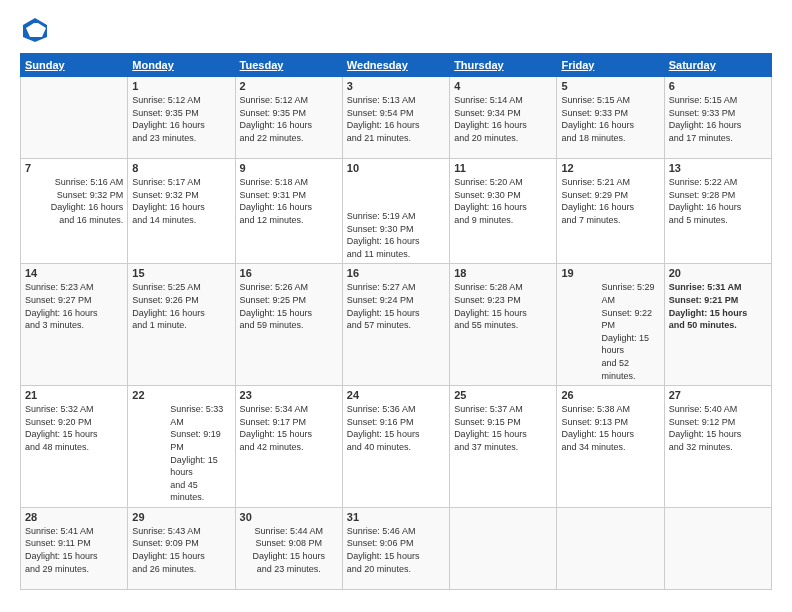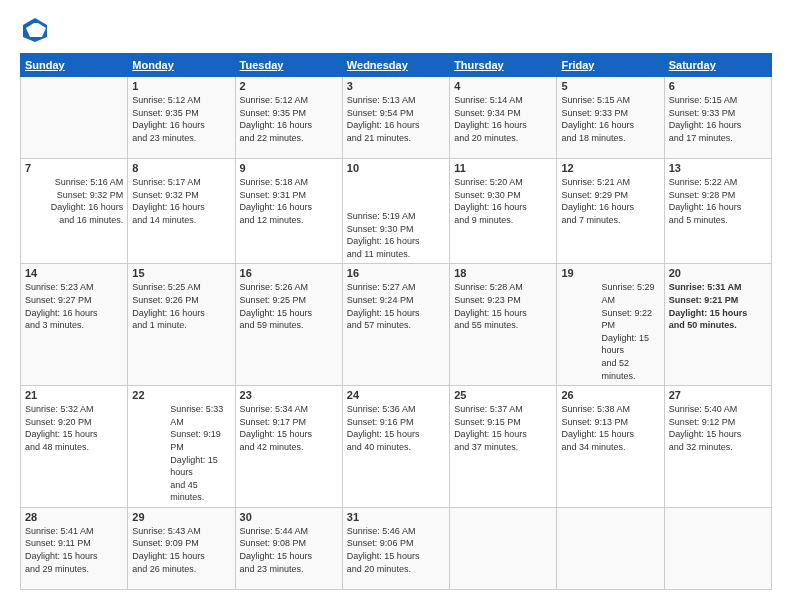--- a/index.html
+++ b/index.html
@@ -342,21 +342,21 @@
           </td>
           <td>
             <span class="day-number">29</span>
             <div class="day-info" style="white-space: pre-line;">Sunrise: 5:43 AM
 Sunset: 9:09 PM
 Daylight: 15 hours
 and 26 minutes.</div>
           </td>
           <td>
             <span class="day-number">30</span>
-            <div class="day-info" style="white-space: pre-line;">Sunrise: 5:44 AM
+            <div class="day-info" style="white-space: pre-line; text-align: center;">Sunrise: 5:44 AM
 Sunset: 9:08 PM
 Daylight: 15 hours
 and 23 minutes.</div>
           </td>
           <td>
             <span class="day-number">31</span>
             <div class="day-info" style="white-space: pre-line;">Sunrise: 5:46 AM
 Sunset: 9:06 PM
 Daylight: 15 hours
 and 20 minutes.</div>

